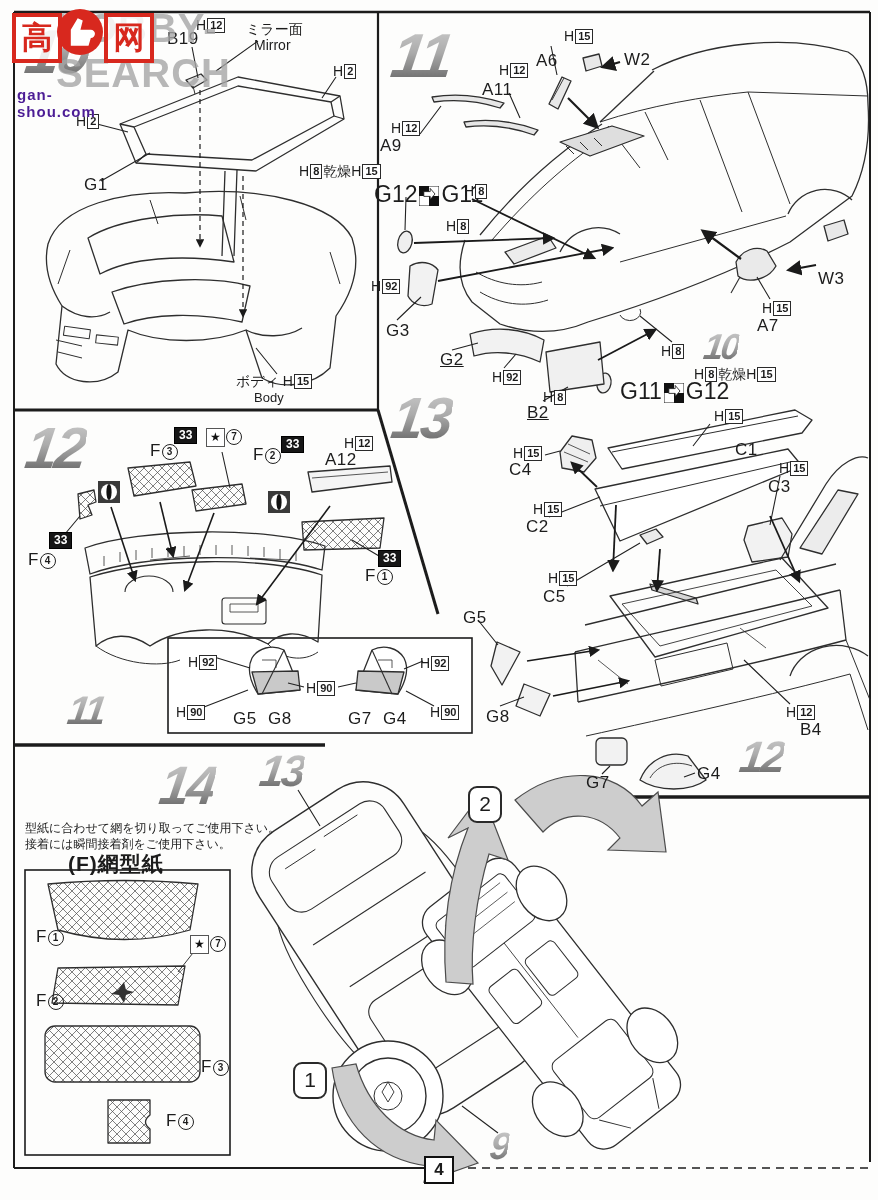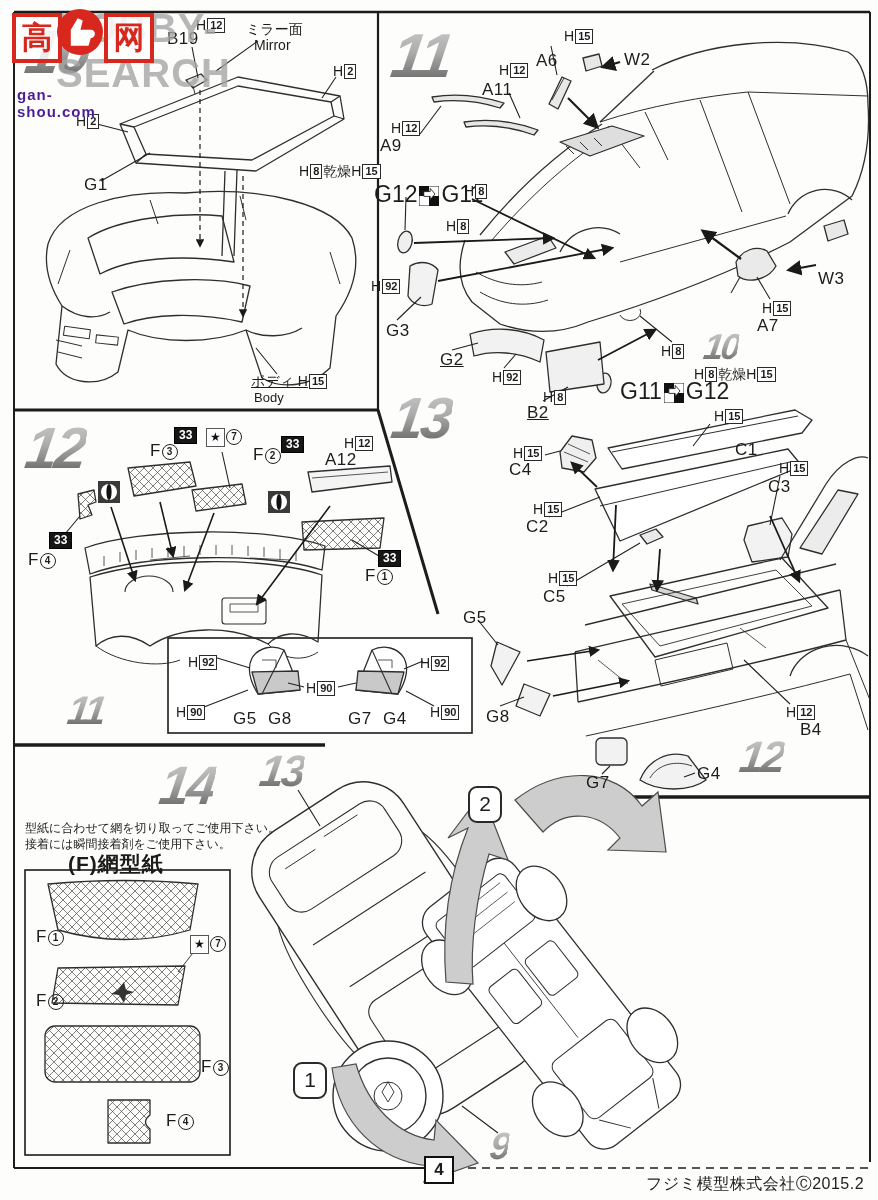--- a/index.html
+++ b/index.html
@@ -270,21 +270,21 @@
 
   <div id="annot-layer">
       <div class="ann step" style="left: 26px; top: 18px; font-size: 62px;">10</div>
       <div class="ann part" style="left: 167px; top: 30px;">B19</div>
       <div class="ann paint" style="left: 196px; top: 18px;">H<span class="pbox">12</span></div>
       <div class="ann jp" style="left: 246px; top: 22px; font-size: 14px;">ミラー面</div>
       <div class="ann jp" style="left: 254px; top: 38px; font-size: 14px;">Mirror</div>
       <div class="ann paint" style="left: 333px; top: 64px;">H<span class="pbox">2</span></div>
       <div class="ann paint" style="left: 76px; top: 114px;">H<span class="pbox">2</span></div>
       <div class="ann part" style="left: 84px; top: 176px;">G1</div>
-      <div class="ann paint" style="left: 251px; top: 374px; text-decoration: underline;">ボディ H<span class="pbox">15</span></div>
+      <div class="ann paint" style="left: 236px; top: 374px;">ボディ H<span class="pbox">15</span></div>
       <div class="ann jp" style="left: 254px; top: 391px; font-size: 13px;">Body</div>
       <div class="ann step" style="left: 392px; top: 22px; font-size: 62px;">11</div>
       <div class="ann part" style="left: 536px; top: 28px; margin-top: 24px;">A6</div>
       <div class="ann paint" style="left: 564px; top: 29px;">H<span class="pbox">15</span></div>
       <div class="ann part" style="left: 624px; top: 51px;">W2</div>
       <div class="ann paint" style="left: 499px; top: 63px;">H<span class="pbox">12</span></div>
       <div class="ann part" style="left: 482px; top: 81px;">A11</div>
       <div class="ann paint" style="left: 391px; top: 121px;">H<span class="pbox">12</span></div>
       <div class="ann part" style="left: 380px; top: 137px;">A9</div>
       <div class="ann paint" style="left: 299px; top: 164px;">H<span class="pbox">8</span>乾燥H<span class="pbox">15</span></div>
@@ -373,21 +373,20 @@
       <div class="ann jp" style="left: 25px; top: 838px; font-size: 12px;">接着には瞬間接着剤をご使用下さい。</div>
       <div class="ann title" style="left: 68px; top: 852px;">(F)網型紙</div>
       <div class="ann part" style="left: 36px; top: 928px;">F<span class="circ">1</span></div>
       <div class="ann star" style="left: 190px; top: 934px;"><span class="sbox">★</span><span class="circ">7</span></div>
       <div class="ann part" style="left: 36px; top: 992px;">F<span class="circ">2</span></div>
       <div class="ann part" style="left: 201px; top: 1058px;">F<span class="circ">3</span></div>
       <div class="ann part" style="left: 166px; top: 1112px;">F<span class="circ">4</span></div>
     </div>
 
   <div class="page-box">4</div>
-  <div class="footer-copy">フジミ模型株式会社Ⓒ2015.2</div>
 
   <div class="wm">
     <div class="wm-search">HOBBY-SEARCH</div>
     <div class="wm-box wm-b1">高</div>
     <div class="wm-circle">
       <svg width="46" height="46" viewBox="0 0 20 20">
           <path d="M6,16 V9 l3,-5 2.2,1 -1,4 h4.5 a1.8,1.8 0 0 1 0,3.6 l-1,3.4 z" fill="#fff"></path>
         </svg>
     </div>
     <div class="wm-box wm-b2">网</div>

